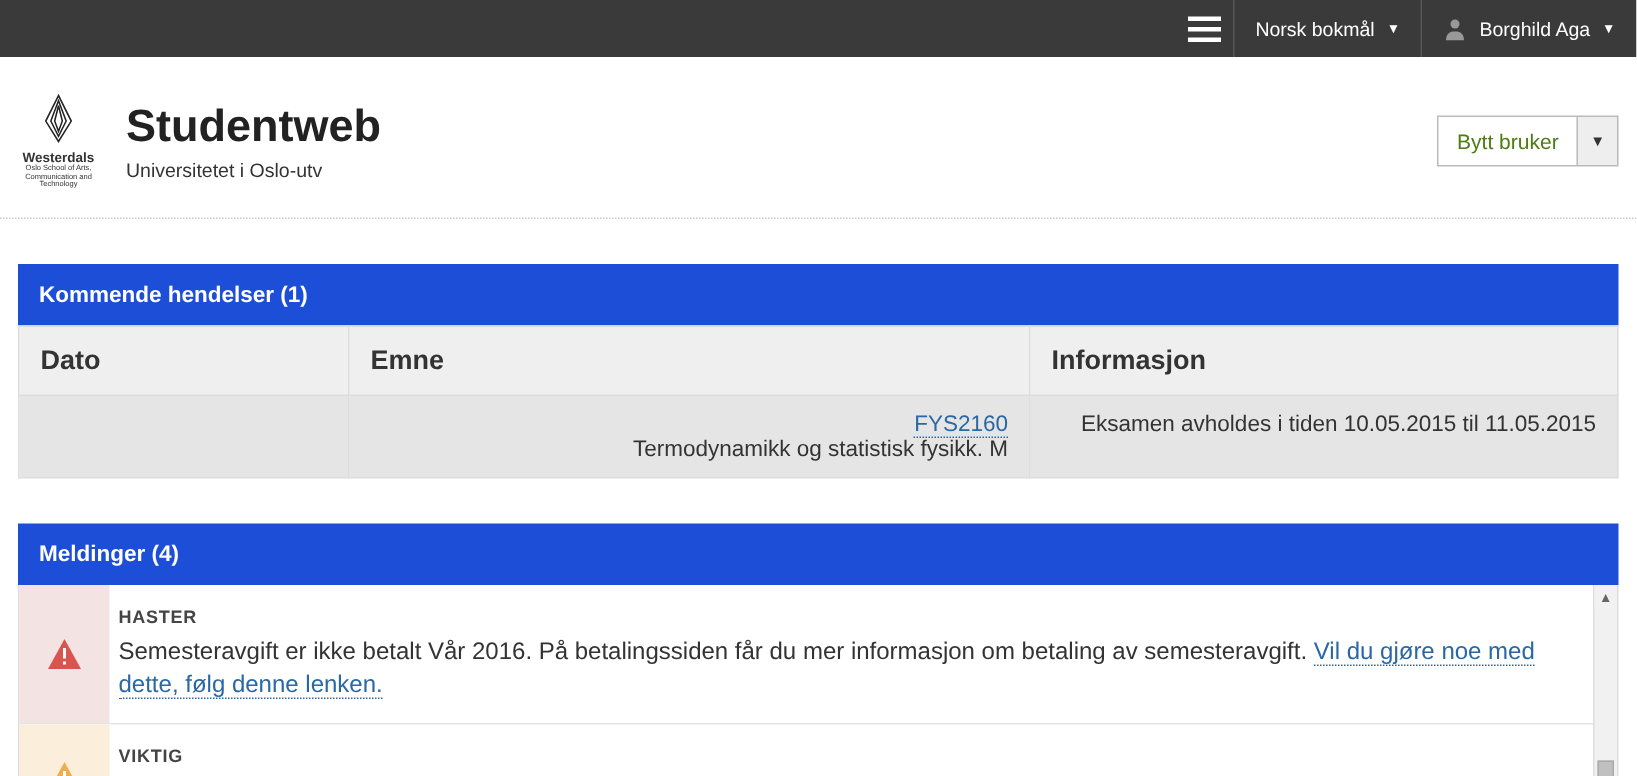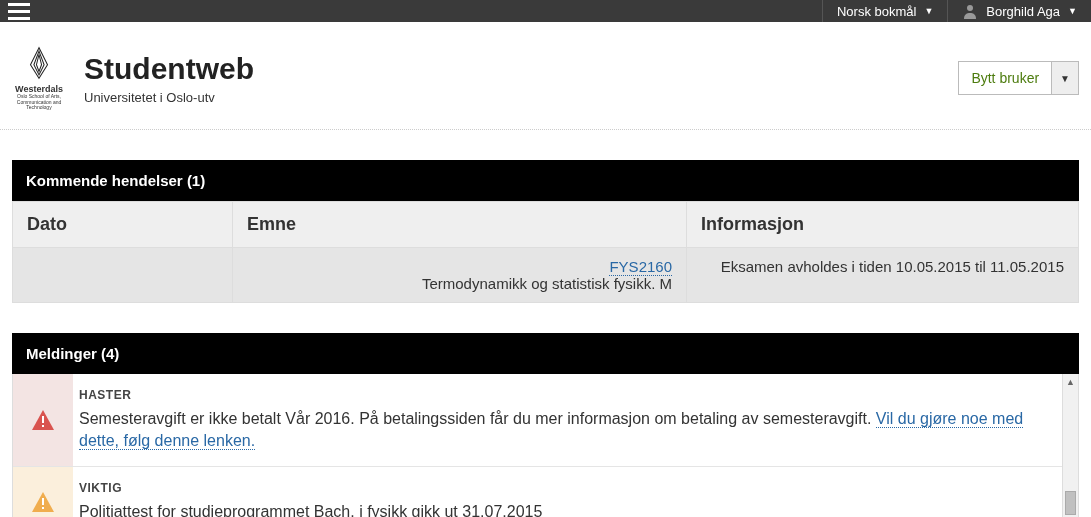--- a/index.html
+++ b/index.html
@@ -1,18 +1,18 @@
 <!DOCTYPE html>
 <html><head>
   <meta charset="utf-8">
   <style>
     * { box-sizing: border-box; margin: 0; padding: 0; }
     body { font-family: Arial, Helvetica, sans-serif; font-size: 14px; color: #333; background: #fff; width: 1091px; }
     
-    .topbar { background: #3a3a3a; height: 22px; display: flex; justify-content: space-between; align-items: stretch; }
+    .topbar { background: #3a3a3a; height: 38px; display: flex; justify-content: flex-end; align-items: stretch; }
     .hamburger { width: 38px; display: flex; flex-direction: column; justify-content: center; align-items: center; cursor: pointer; gap: 4px; padding: 0 8px; }
     .hamburger span { display: block; width: 22px; height: 3px; background: #fff; }
     .topbar-right { display: flex; align-items: stretch; }
     .topbar-item { display: flex; align-items: center; padding: 0 14px; color: #fff; font-size: 13px; border-left: 1px solid #555; cursor: pointer; gap: 8px; }
     .topbar-item .caret { font-size: 9px; }
     .user-icon { width: 16px; height: 16px; }
     
     .header { display: flex; align-items: center; justify-content: space-between; padding: 24px 12px 18px 12px; }
     .header-left { display: flex; align-items: center; gap: 18px; }
     .logo { width: 54px; display: flex; flex-direction: column; align-items: center; }
@@ -23,21 +23,21 @@
     .title-block .subtitle { font-size: 13px; color: #333; margin-top: 4px; }
     .switch-user { display: flex; border: 1px solid #bbb; }
     .switch-user-label { padding: 8px 12px; font-size: 14px; color: #4d7c0f; cursor: pointer; }
     .switch-user-caret { border-left: 1px solid #bbb; padding: 8px 8px; background: #eee; font-size: 10px; display: flex; align-items: center; cursor: pointer; }
     
     .dotted-line { border-top: 1px dotted #ccc; margin: 0 0 30px 0; }
     
     .content { padding: 0 12px; }
     
     .panel { margin-bottom: 30px; }
-    .panel-header { background: #000000; color: #fff; padding: 12px 14px; font-size: 15px; font-weight: bold; }
+    .panel-header { background: #1d4ed8; color: #fff; padding: 12px 14px; font-size: 15px; font-weight: bold; }
     
     table { width: 100%; border-collapse: collapse; }
     th { background: #efefef; text-align: left; padding: 12px 14px; font-size: 18px; font-weight: bold; border: 1px solid #ddd; color: #333; }
     td { background: #e5e5e5; padding: 10px 14px; border: 1px solid #ddd; vertical-align: top; font-size: 15px; color: #333; text-align: right; }
     .course-link { color: #2968a5; text-decoration: none; border-bottom: 1px dotted #2968a5; font-size: 15px; }
     
     .messages-body { border: 1px solid #ddd; border-top: none; position: relative; }
     .message-row { display: flex; border-bottom: 1px solid #e5e5e5; }
     .message-icon-cell { width: 60px; display: flex; align-items: center; justify-content: center; }
     .msg-urgent .message-icon-cell { background: #f3e4e3; }

